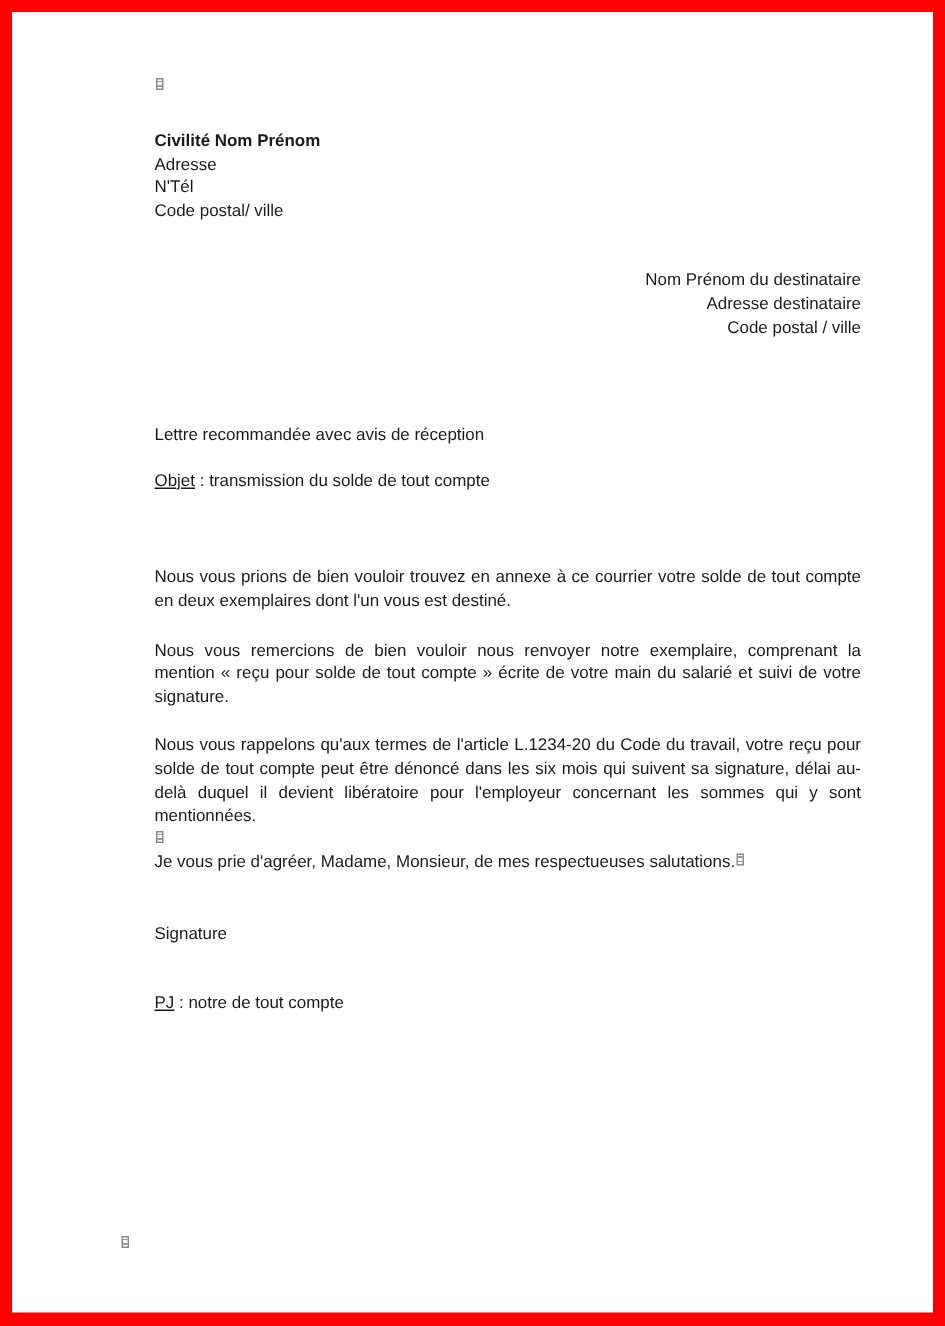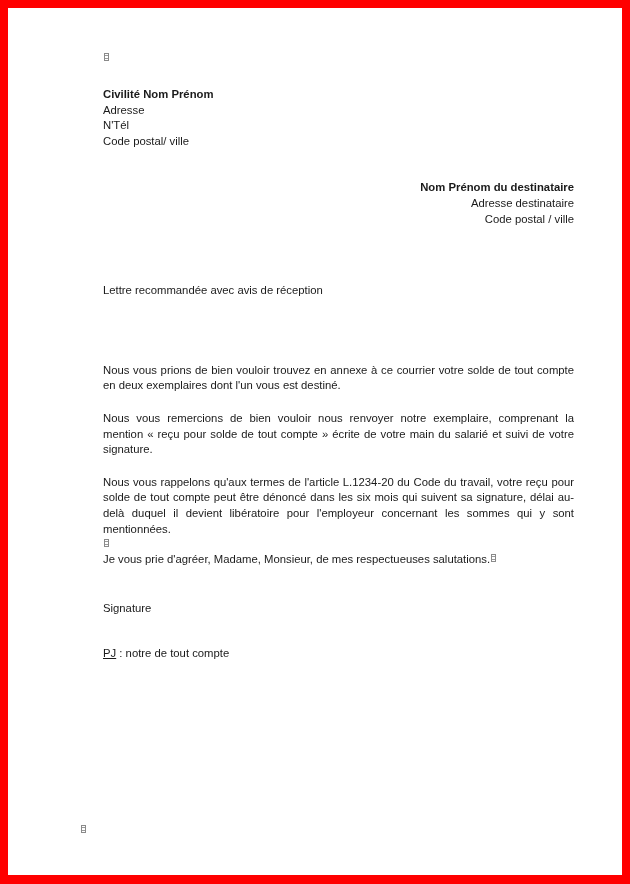--- a/index.html
+++ b/index.html
@@ -73,21 +73,21 @@
   .spacer-h     { height: 30px; }
   .spacer-i     { height: 17px; }
   .spacer-j     { height: 33px; }
 
   .sender-line  { white-space: pre; }
   .sender-name  { font-weight: bold; }
 
   .recipient {
     text-align: right;
   }
-  .recipient .rcpt-name { font-weight: bold; }
+  .recipient .rcpt-name { font-weight: normal; }
 
   .date-line {
     text-align: right;
     font-weight: bold;
   }
 
   .salutation { font-weight: bold; }
 
   .para {
     text-align: justify;
@@ -139,20 +139,21 @@
 
       <div class="spacer-c"></div>
 
 
       <div class="spacer-d"></div>
 
       <div class="plain-line">Lettre recommandée avec avis de réception</div>
 
       <div class="spacer-f"></div>
 
+      <div class="plain-line"><span class="u">Objet</span><span> : </span><span>transmission du solde de tout compte</span></div>
 
       <div class="spacer-e"></div>
 
 
       <div class="spacer-g"></div>
 
       <p class="para">Nous vous prions de bien vouloir trouvez en annexe à ce courrier votre solde de tout compte en deux exemplaires dont l'un vous est destiné.</p>
 
       <div class="spacer-i"></div>
 

